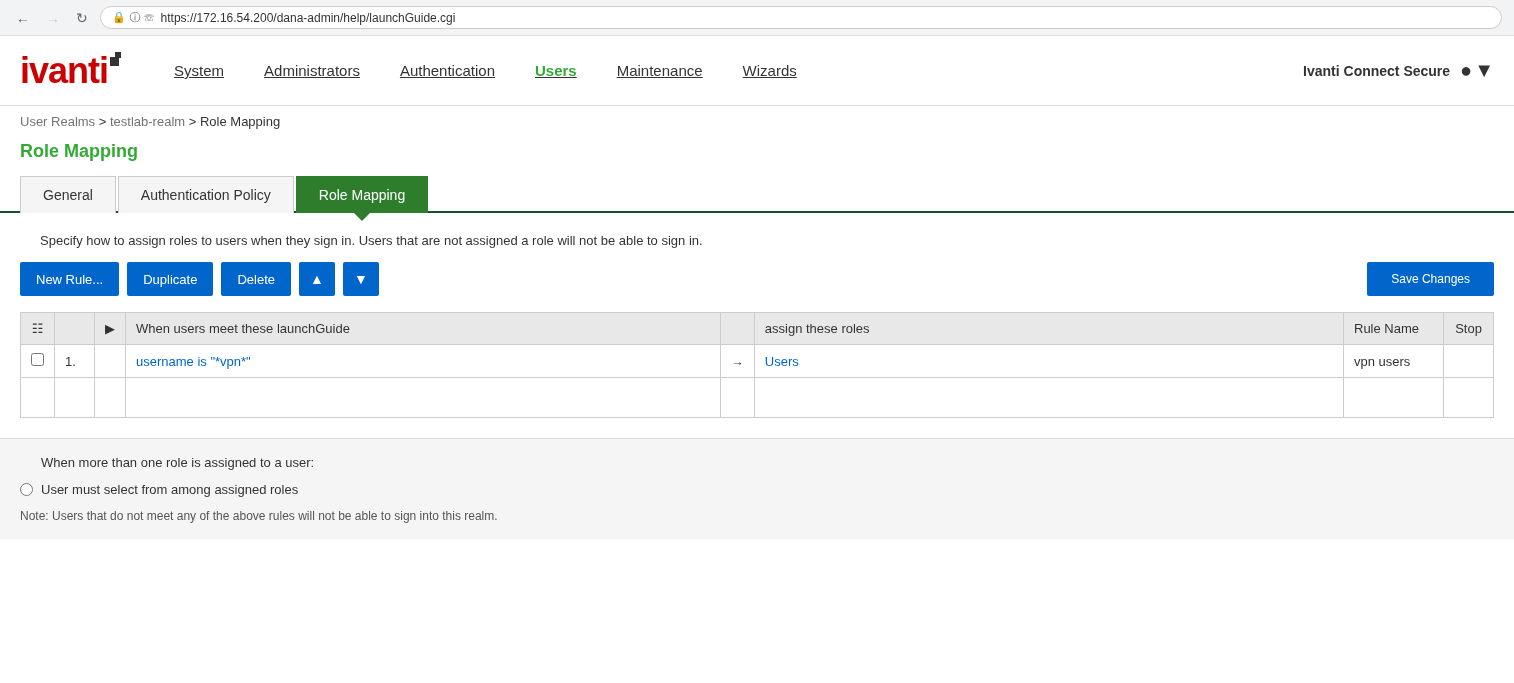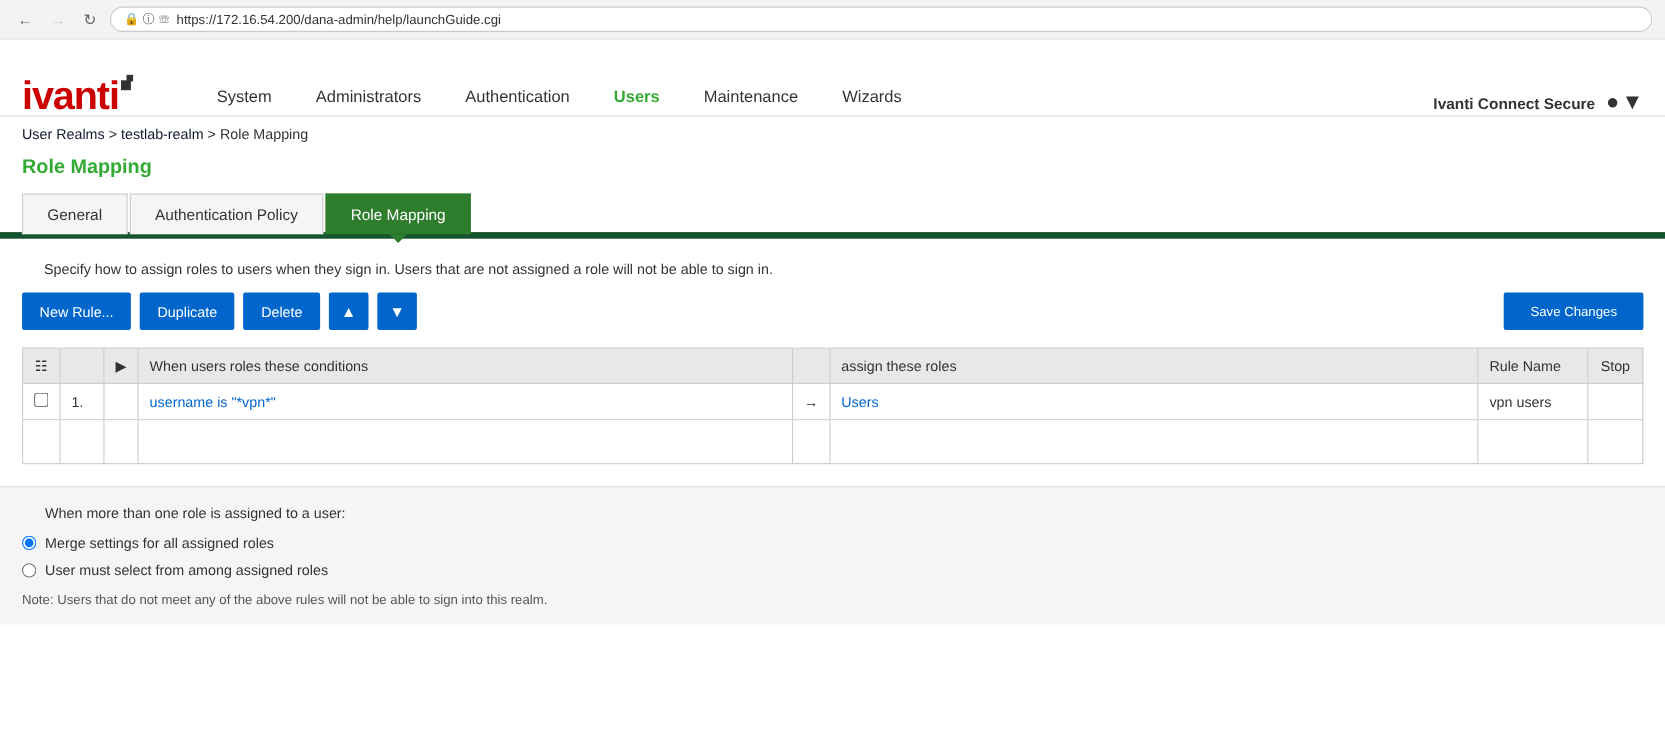--- a/index.html
+++ b/index.html
@@ -34,35 +34,35 @@
       color: #333;
       display: flex;
       align-items: center;
       gap: 6px;
     }
     .address-bar-icons { color: #666; font-size: 11px; }
 
     
     .app-header {
       display: flex;
-      align-items: flex-end;
+      align-items: center;
       padding: 0 20px;
       border-bottom: 1px solid #ddd;
       height: 70px;
       background: #fff;
-      gap: 23px;
     }
     .logo-area {
       margin-right: 30px;
     }
     .nav-menu {
       display: flex;
       align-items: center;
       gap: 0;
       flex: 1;
+      text-decoration: underline;
     }
     .nav-item {
       padding: 8px 20px;
       font-size: 15px;
       color: #333;
       cursor: pointer;
       text-decoration: none;
     }
     .nav-item.active { color: #33aa33; font-weight: bold; }
     .header-right {
@@ -85,34 +85,34 @@
       align-items: center;
       gap: 2px;
     }
 
     
     .breadcrumb {
       padding: 8px 20px;
       font-size: 13px;
       color: #333;
     }
-    .breadcrumb a { color: #0f172a; text-decoration: none; text-align: right; }
+    .breadcrumb a { color: #737373; text-decoration: none; text-align: right; }
 
     
     .page-title {
       padding: 4px 20px 12px;
       font-size: 18px;
       color: #33aa33;
       font-weight: bold;
     }
 
     
     .tabs-bar {
       display: flex;
-      border-bottom: 6px solid #14532d;
+      border-bottom: 2px solid #14532d;
       margin: 0 0 0 0;
       padding: 0 20px;
     }
     .tab {
       padding: 10px 22px;
       cursor: pointer;
       border: 1px solid #ccc;
       border-bottom: none;
       background: #f5f5f5;
       font-size: 14px;
@@ -349,21 +349,21 @@
   <table class="rules-table">
     <thead>
       <tr>
         <th class="col-check">
           <span>☷</span>
         </th>
         <th class="col-num"></th>
         <th class="col-expand">
           <span>▶</span>
         </th>
-        <th class="col-conditions">When users roles these conditions</th>
+        <th class="col-conditions">When users meet these launchGuide</th>
         <th class="col-arrow"></th>
         <th class="col-roles">assign these roles</th>
         <th class="col-rulename">Rule Name</th>
         <th class="col-stop">Stop</th>
       </tr>
     </thead>
     <tbody>
       <tr>
         <td class="col-check">
           <input type="checkbox" style="">
@@ -391,24 +391,20 @@
         <td></td>
       </tr>
     </tbody>
   </table>
 </div>
 
 <div class="bottom-section">
   <div class="section-title">When more than one role is assigned to a user:</div>
   <div class="radio-group">
     <label class="radio-item">
-      <input type="radio" name="role-assignment" checked="" style="">
-      <span>Merge settings for all assigned roles</span>
-    </label>
-    <label class="radio-item">
       <input type="radio" name="role-assignment" style="">
       <span>User must select from among assigned roles</span>
     </label>
   </div>
   <div class="note-text">
     <span>Note: Users that do not meet any of the above rules will not be able to sign into this realm.</span>
   </div>
 </div>
 
 </body></html>

